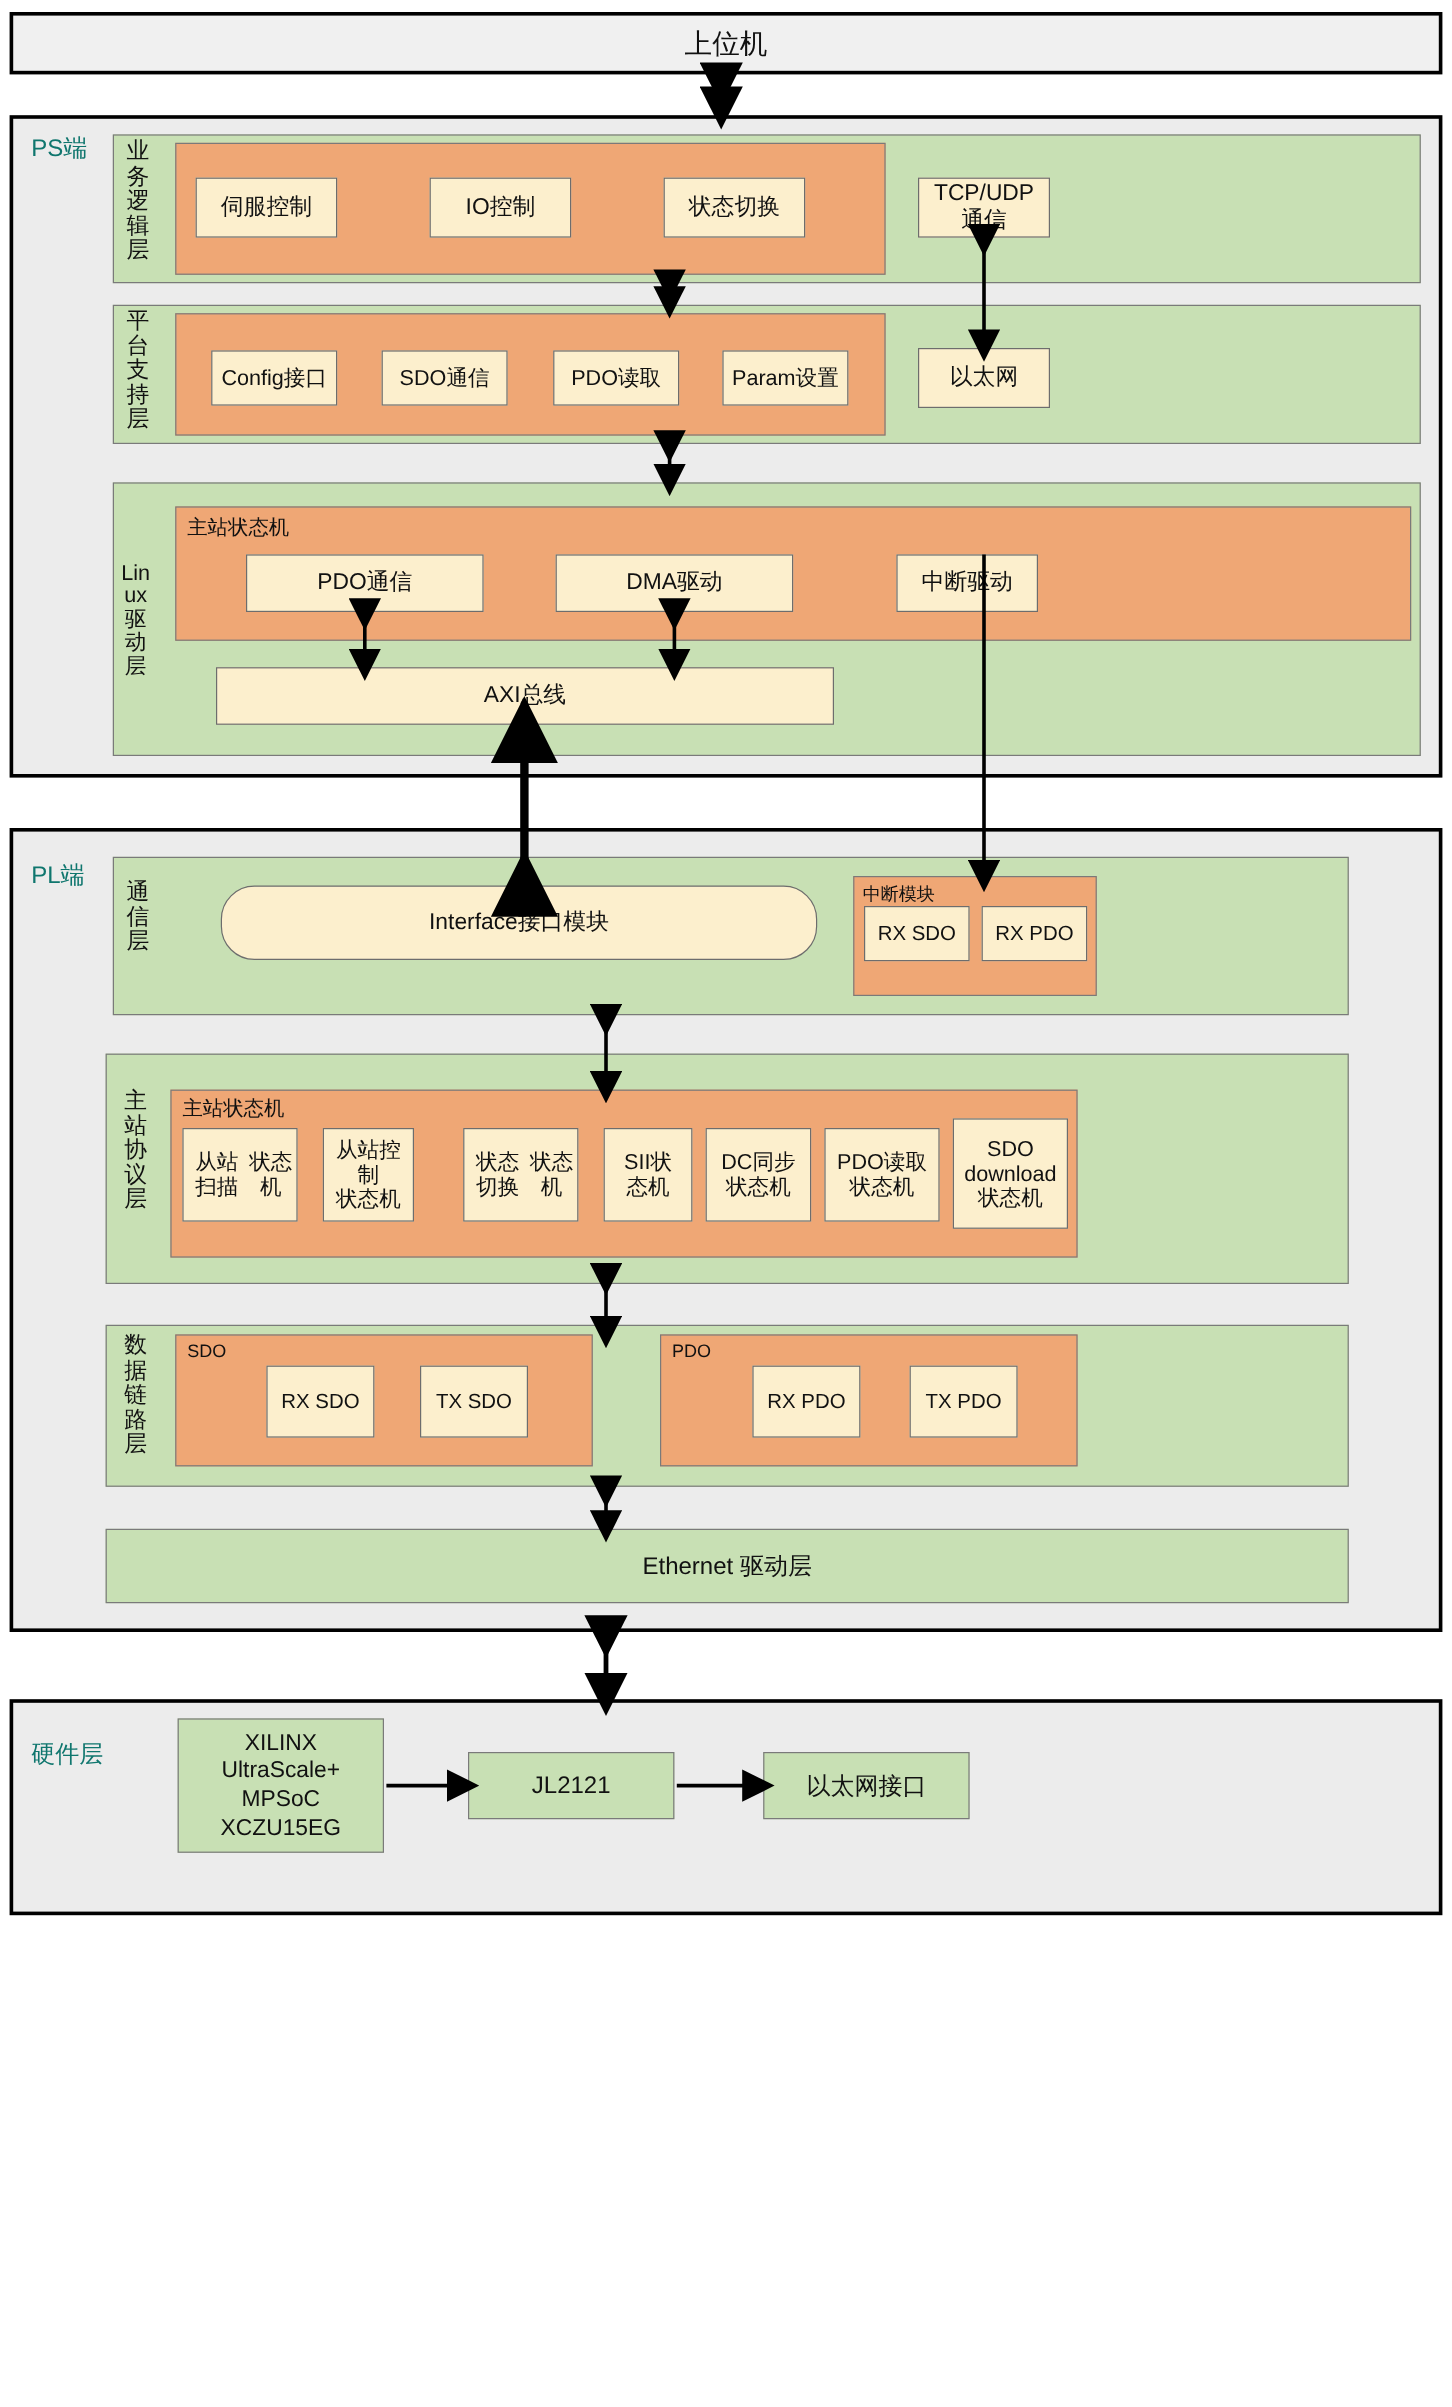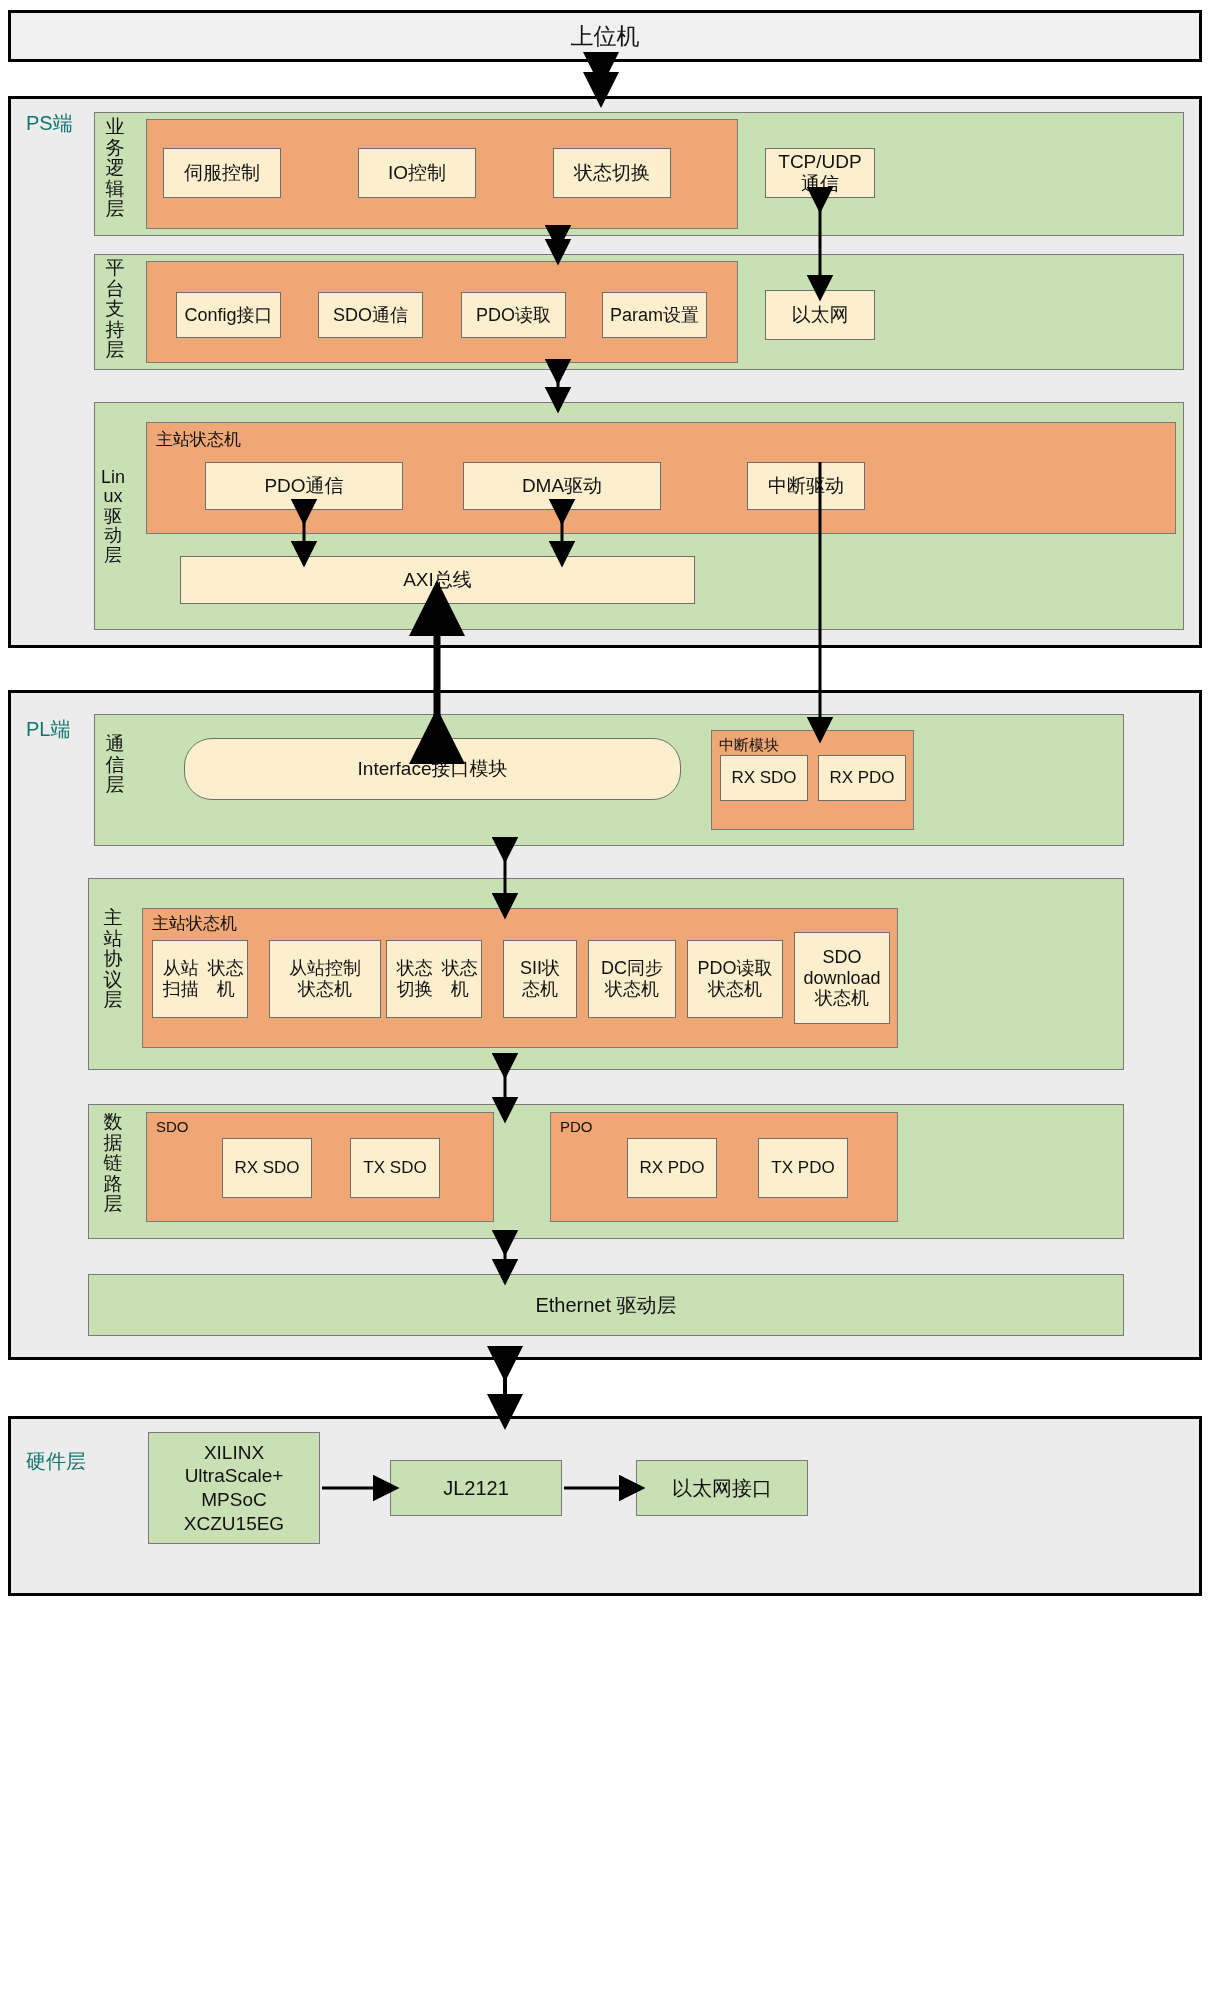--- a/index.html
+++ b/index.html
@@ -82,21 +82,21 @@
 
   <div class="green" style="left:88px;top:878px;width:1036px;height:192px;"></div>
   <div class="vlabel" style="left:96px;top:908px;">主<br>站<br>协<br>议<br>层</div>
   <div class="orange" style="left:142px;top:908px;width:756px;height:140px;"></div>
   <div class="grp-title" style="left:152px;top:912px;">主站状态机</div>
 
   <div class="cream" style="left:152px;top:940px;width:96px;height:78px;flex-direction:row;font-size:18px;">
     <span>从站扫描</span>
     <span>状态机</span>
   </div>
-  <div class="cream" style="left:269px;top:940px;width:112px;height:78px;flex-direction:column;font-size:18px;">
+  <div class="cream" style="left:269px;top:940px;width:76px;height:78px;flex-direction:column;font-size:18px;">
     <span>从站控制</span>
     <span>状态机</span>
   </div>
   <div class="cream" style="left:386px;top:940px;width:96px;height:78px;font-size:18px;">
     <span>状态切换</span>
     <span>状态机</span>
   </div>
   <div class="cream" style="left:503px;top:940px;width:74px;height:78px;flex-direction:column;font-size:18px;">
     <span>SII状</span>
     <span>态机</span>

